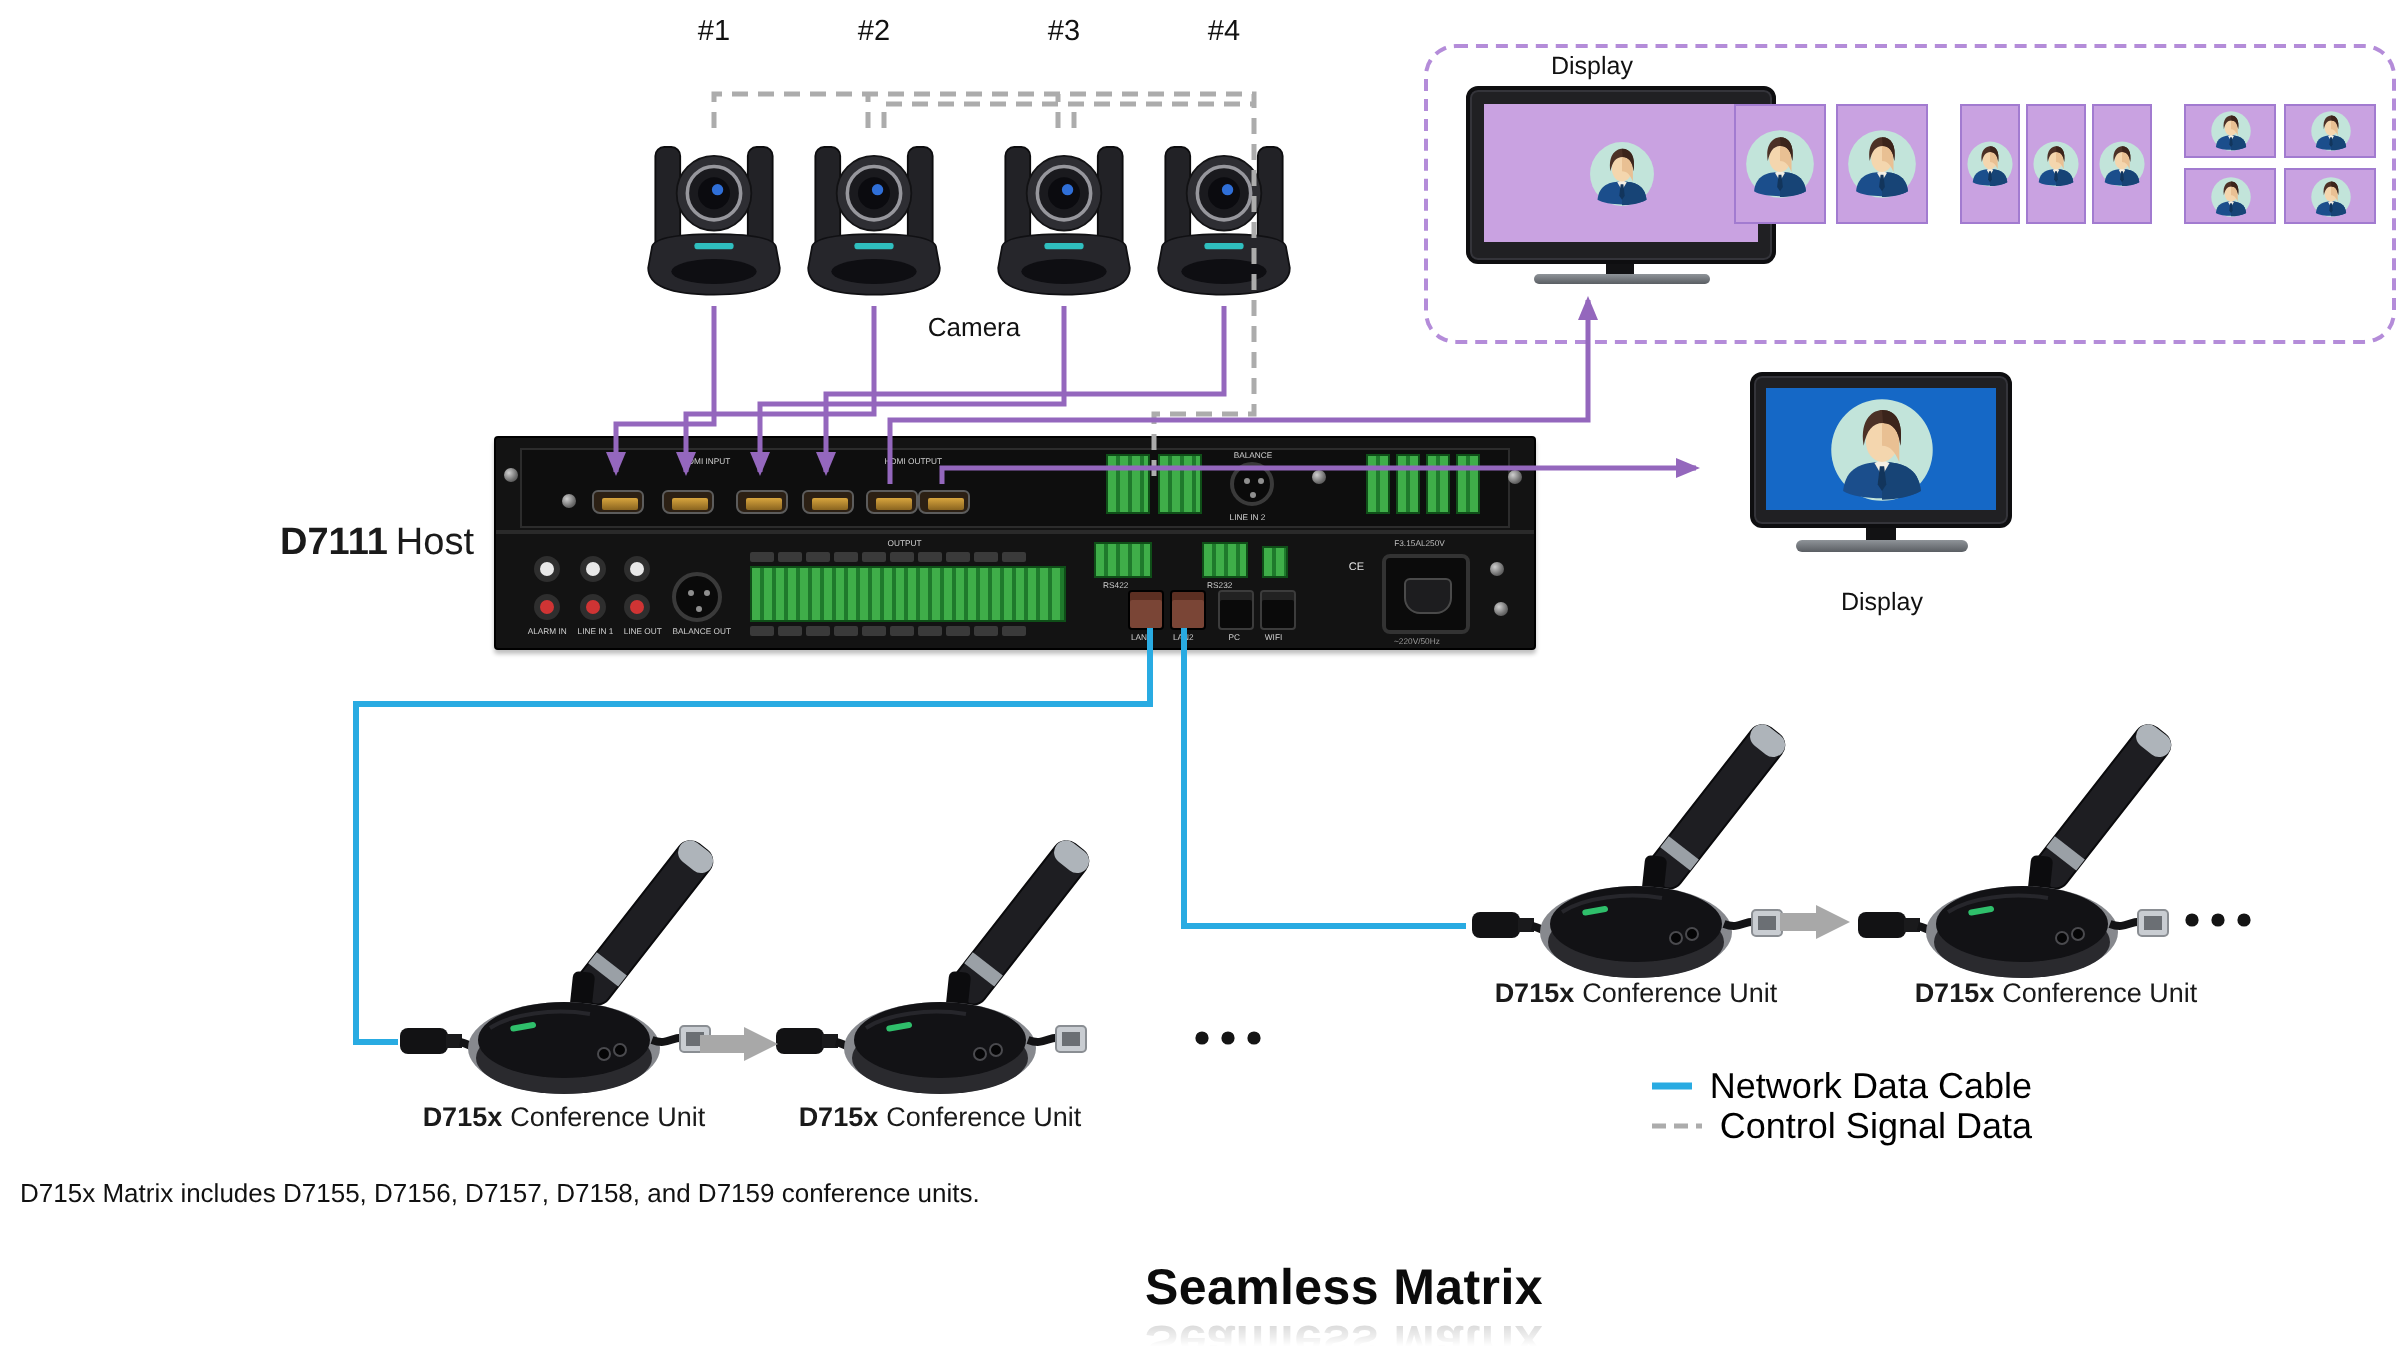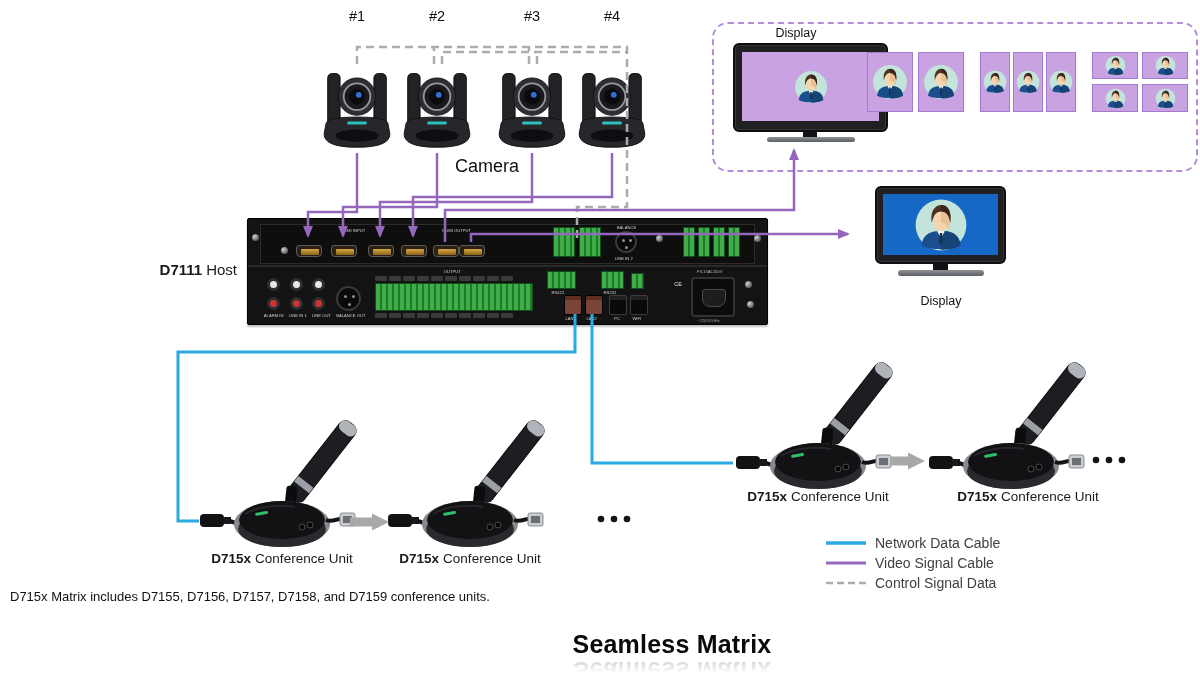--- a/index.html
+++ b/index.html
@@ -3,22 +3,22 @@
 <meta charset="utf-8">
 <style>
   * { margin:0; padding:0; box-sizing:border-box; }
   html,body { background:#fff; }
   body { font-family:"Liberation Sans", sans-serif; color:#1a1a1a; }
   .stage { position:relative; width:1200px; height:683px; background:#fff; overflow:hidden; }
   .abs { position:absolute; }
 
   
   .cam-id { width:60px; text-align:center; font-size:14.5px; color:#111; }
-  .cam-group-label { width:90px; text-align:center; font-size:18px; color:#111; }
-  .host-label { width:140px; text-align:right; font-size:15px; }
+  .cam-group-label { width:90px; text-align:center; font-size:13px; color:#111; }
+  .host-label { width:140px; text-align:right; font-size:19px; }
   .host-label b, .unit-label b { font-weight:bold; }
   .unit-label { text-align:center; font-size:13.5px; white-space:nowrap; }
   .unit-label span { margin-left:4px; }
   .host-label span { margin-left:4px; }
   .display-label { text-align:center; font-size:12.5px; color:#111; }
   .note-text { font-size:13px; color:#111; }
   .title-main, .title-reflection { left:517px; width:310px; text-align:center;
      font-size:25px; font-weight:bold; color:#0b0b0b; letter-spacing:0.2px; }
   .title-reflection { transform:scaleY(-1); opacity:0.28;
      -webkit-mask-image:linear-gradient(to top, rgba(0,0,0,.85) 0%, transparent 60%);
@@ -64,21 +64,21 @@
   .rj45.black { background:#0a0a0a; box-shadow:inset 0 4px 0 #222; border-color:#3c3c3c; }
   .chiprow { position:absolute; display:flex; gap:2px; }
   .chiprow i { width:12px; height:5px; background:#3a3a3a; border-radius:1px; }
   .powerinlet { position:absolute; background:#0b0b0b; border:2px solid #333; border-radius:4px; }
   .powerinlet:after { content:""; position:absolute; left:9px; top:10px; width:22px; height:16px;
      background:#1d1d1f; border-radius:3px 3px 8px 8px; border:1px solid #4a4a4a; }
 
   
   .legend { left:826px; top:533px; width:190px; }
   .legend-row { display:flex; align-items:center; gap:9px; height:20px; }
-  .legend-row span { font-size:14px; color:#404040; white-space:nowrap; }
+  .legend-row span { font-size:18px; color:#000000; white-space:nowrap; }
 
   svg.cables { left:0; top:0; pointer-events:none; }
   svg.icon-use { display:block; }
 </style>
 </head>
 <body>
 
 <div class="stage">
 
   <svg width="0" height="0" style="position:absolute" aria-hidden="true">
@@ -353,26 +353,20 @@
 
   <div class="abs legend">
     <div class="legend-row">
       <svg width="40" height="6">
           <line x1="0" y1="3" x2="40" y2="3" stroke-width="3.5" stroke="#29ABE2"></line>
         </svg>
       <span>Network Data Cable</span>
     </div>
     <div class="legend-row">
       <svg width="40" height="6">
-          <line x1="0" y1="3" x2="40" y2="3" stroke-width="3" stroke="#9467BD"></line>
-        </svg>
-      <span>Video Signal Cable</span>
-    </div>
-    <div class="legend-row">
-      <svg width="40" height="6">
           <line x1="0" y1="3" x2="40" y2="3" stroke-width="2.5" stroke-dasharray="7 4" stroke="#ACACAC"></line>
         </svg>
       <span>Control Signal Data</span>
     </div>
   </div>
 
   <div class="abs note-text" style="left:10px; top:589px;">D715x Matrix includes D7155, D7156, D7157, D7158, and D7159 conference units.</div>
   <div class="abs title-main" style="top:630px;">Seamless Matrix</div>
   <div class="abs title-reflection" style="top:656px;">Seamless Matrix</div>
 

